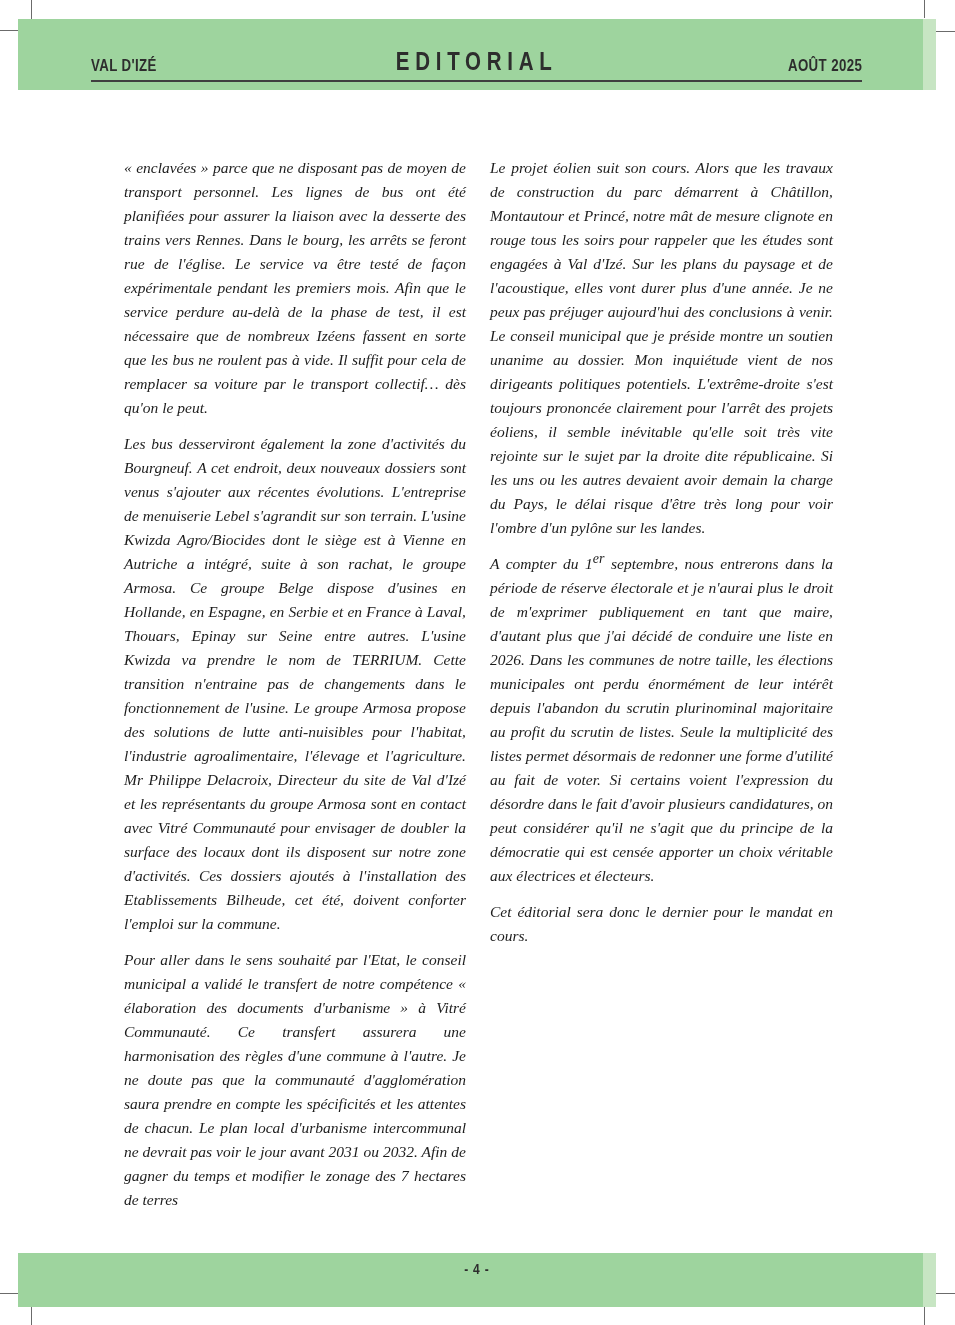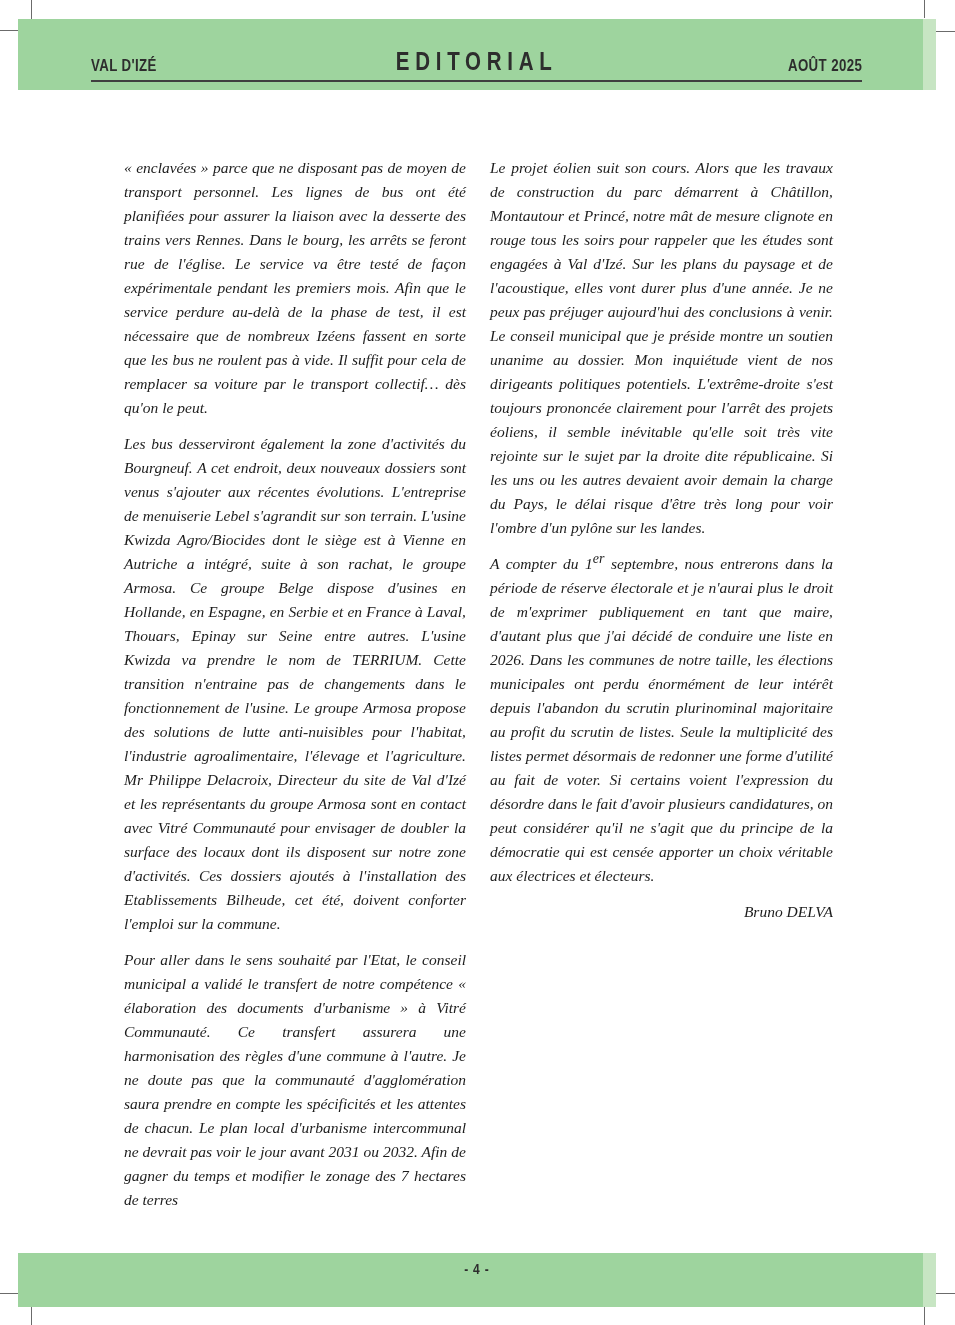--- a/index.html
+++ b/index.html
@@ -120,21 +120,21 @@
 
   <div class="col col-left">
     <p>« enclavées » parce que ne disposant pas de moyen de transport personnel. Les lignes de bus ont été planifiées pour assurer la liaison avec la desserte des trains vers Rennes. Dans le bourg, les arrêts se feront rue de l'église. Le service va être testé de façon expérimentale pendant les premiers mois. Afin que le service perdure au-delà de la phase de test, il est nécessaire que de nombreux Izéens fassent en sorte que les bus ne roulent pas à vide. Il suffit pour cela de remplacer sa voiture par le transport collectif… dès qu'on le peut.</p>
     <p>Les bus desserviront également la zone d'activités du Bourgneuf. A cet endroit, deux nouveaux dossiers sont venus s'ajouter aux récentes évolutions. L'entreprise de menuiserie Lebel s'agrandit sur son terrain. L'usine Kwizda Agro/Biocides dont le siège est à Vienne en Autriche a intégré, suite à son rachat, le groupe Armosa. Ce groupe Belge dispose d'usines en Hollande, en Espagne, en Serbie et en France à Laval, Thouars, Epinay sur Seine entre autres. L'usine Kwizda va prendre le nom de TERRIUM. Cette transition n'entraine pas de changements dans le fonctionnement de l'usine. Le groupe Armosa propose des solutions de lutte anti-nuisibles pour l'habitat, l'industrie agroalimentaire, l'élevage et l'agriculture. Mr Philippe Delacroix, Directeur du site de Val d'Izé et les représentants du groupe Armosa sont en contact avec Vitré Communauté pour envisager de doubler la surface des locaux dont ils disposent sur notre zone d'activités. Ces dossiers ajoutés à l'installation des Etablissements Bilheude, cet été, doivent conforter l'emploi sur la commune.</p>
     <p>Pour aller dans le sens souhaité par l'Etat, le conseil municipal a validé le transfert de notre compétence « élaboration des documents d'urbanisme » à Vitré Communauté. Ce transfert assurera une harmonisation des règles d'une commune à l'autre. Je ne doute pas que la communauté d'agglomération saura prendre en compte les spécificités et les attentes de chacun. Le plan local d'urbanisme intercommunal ne devrait pas voir le jour avant 2031 ou 2032. Afin de gagner du temps et modifier le zonage des 7 hectares de terres</p>
   </div>
 
   <div class="col col-right">
     <p>Le projet éolien suit son cours. Alors que les travaux de construction du parc démarrent à Châtillon, Montautour et Princé, notre mât de mesure clignote en rouge tous les soirs pour rappeler que les études sont engagées à Val d'Izé. Sur les plans du paysage et de l'acoustique, elles vont durer plus d'une année. Je ne peux pas préjuger aujourd'hui des conclusions à venir. Le conseil municipal que je préside montre un soutien unanime au dossier. Mon inquiétude vient de nos dirigeants politiques potentiels. L'extrême-droite s'est toujours prononcée clairement pour l'arrêt des projets éoliens, il semble inévitable qu'elle soit très vite rejointe sur le sujet par la droite dite républicaine. Si les uns ou les autres devaient avoir demain la charge du Pays, le délai risque d'être très long pour voir l'ombre d'un pylône sur les landes.</p>
     <p><span>A compter du 1</span><span class="sup">er</span><span> septembre, nous entrerons dans la période de réserve électorale et je n'aurai plus le droit de m'exprimer publiquement en tant que maire, d'autant plus que j'ai décidé de conduire une liste en 2026. Dans les communes de notre taille, les élections municipales ont perdu énormément de leur intérêt depuis l'abandon du scrutin plurinominal majoritaire au profit du scrutin de listes. Seule la multiplicité des listes permet désormais de redonner une forme d'utilité au fait de voter. Si certains voient l'expression du désordre dans le fait d'avoir plusieurs candidatures, on peut considérer qu'il ne s'agit que du principe de la démocratie qui est censée apporter un choix véritable aux électrices et électeurs.</span></p>
-    <div class="signature">Bruno DELVA</div>
+    <p>Cet éditorial sera donc le dernier pour le mandat en cours.</p>
   </div>
 
   <div class="band band-bottom">
     <div class="band-edge"></div>
     <div class="page-number">
       <span>- 4 -</span>
     </div>
   </div>
 
 </div>

